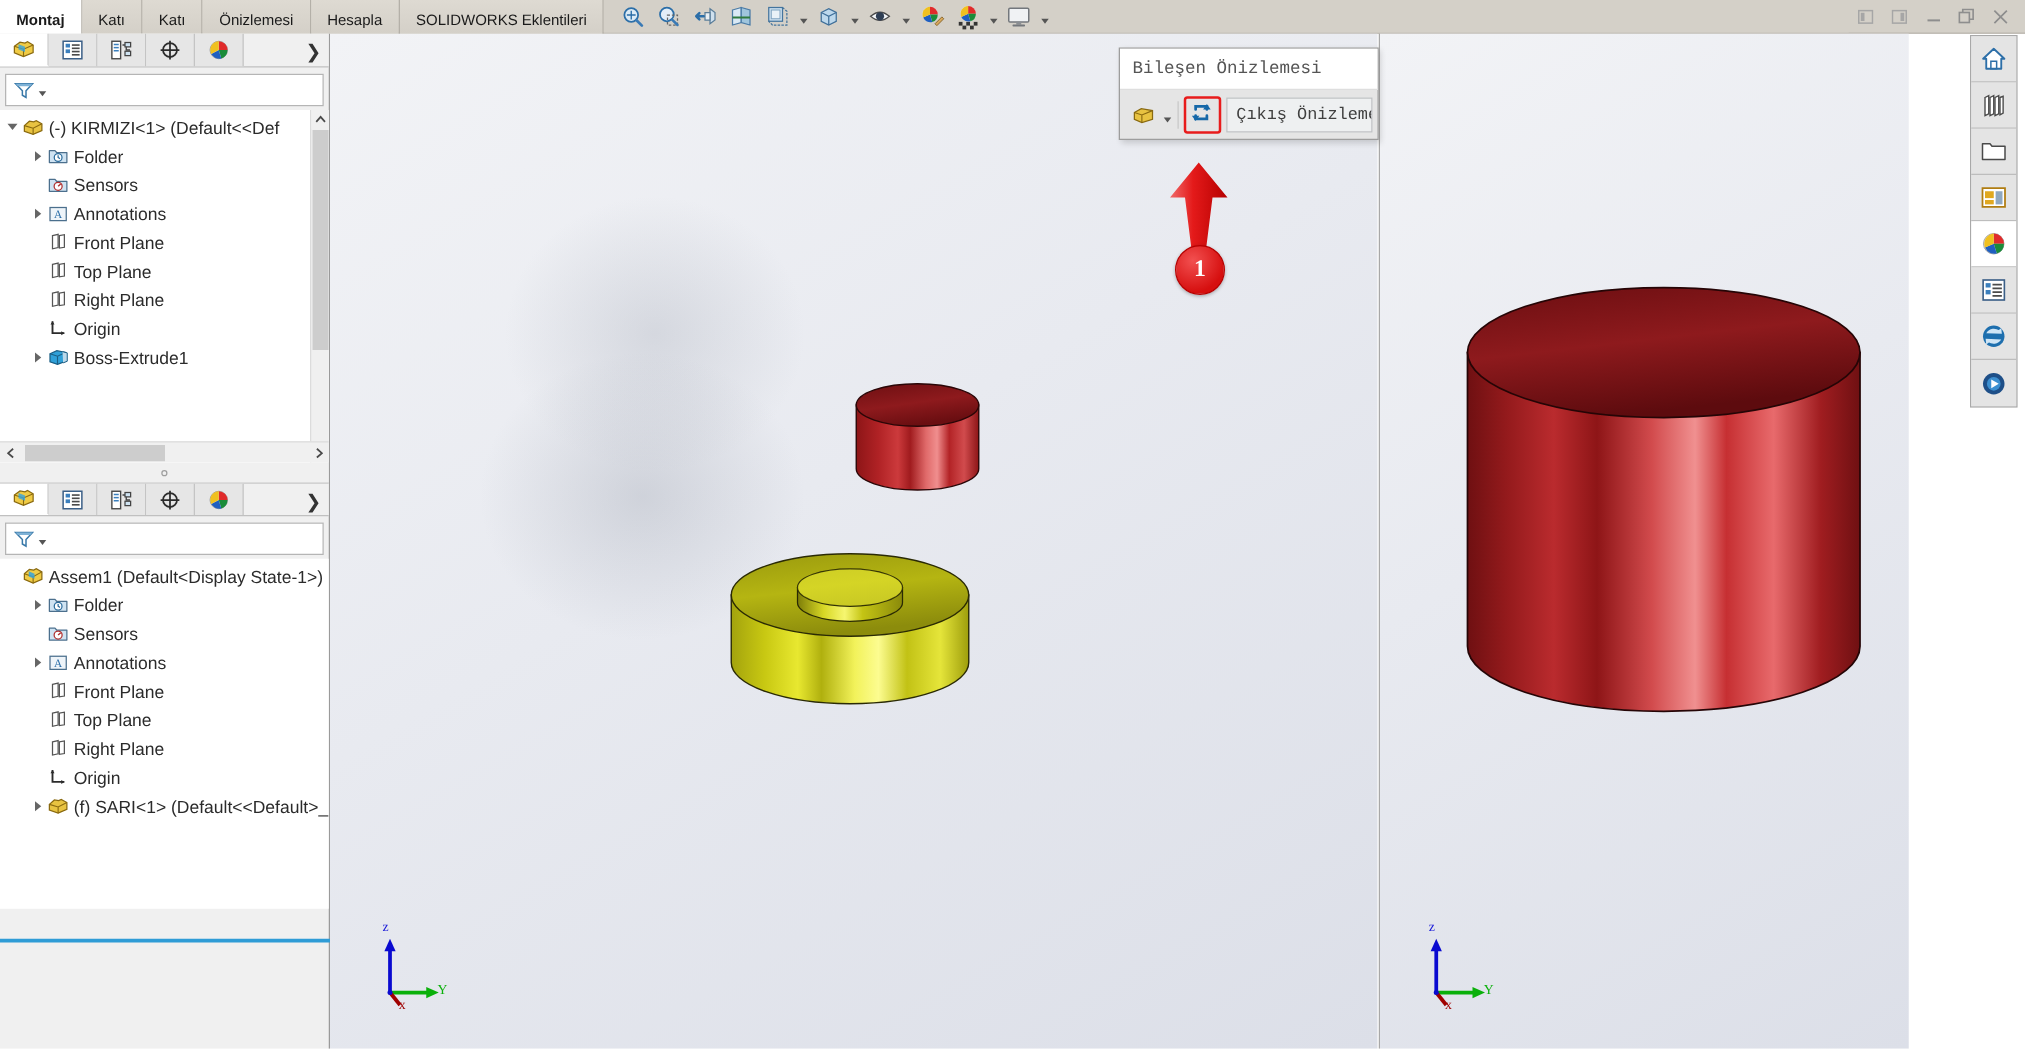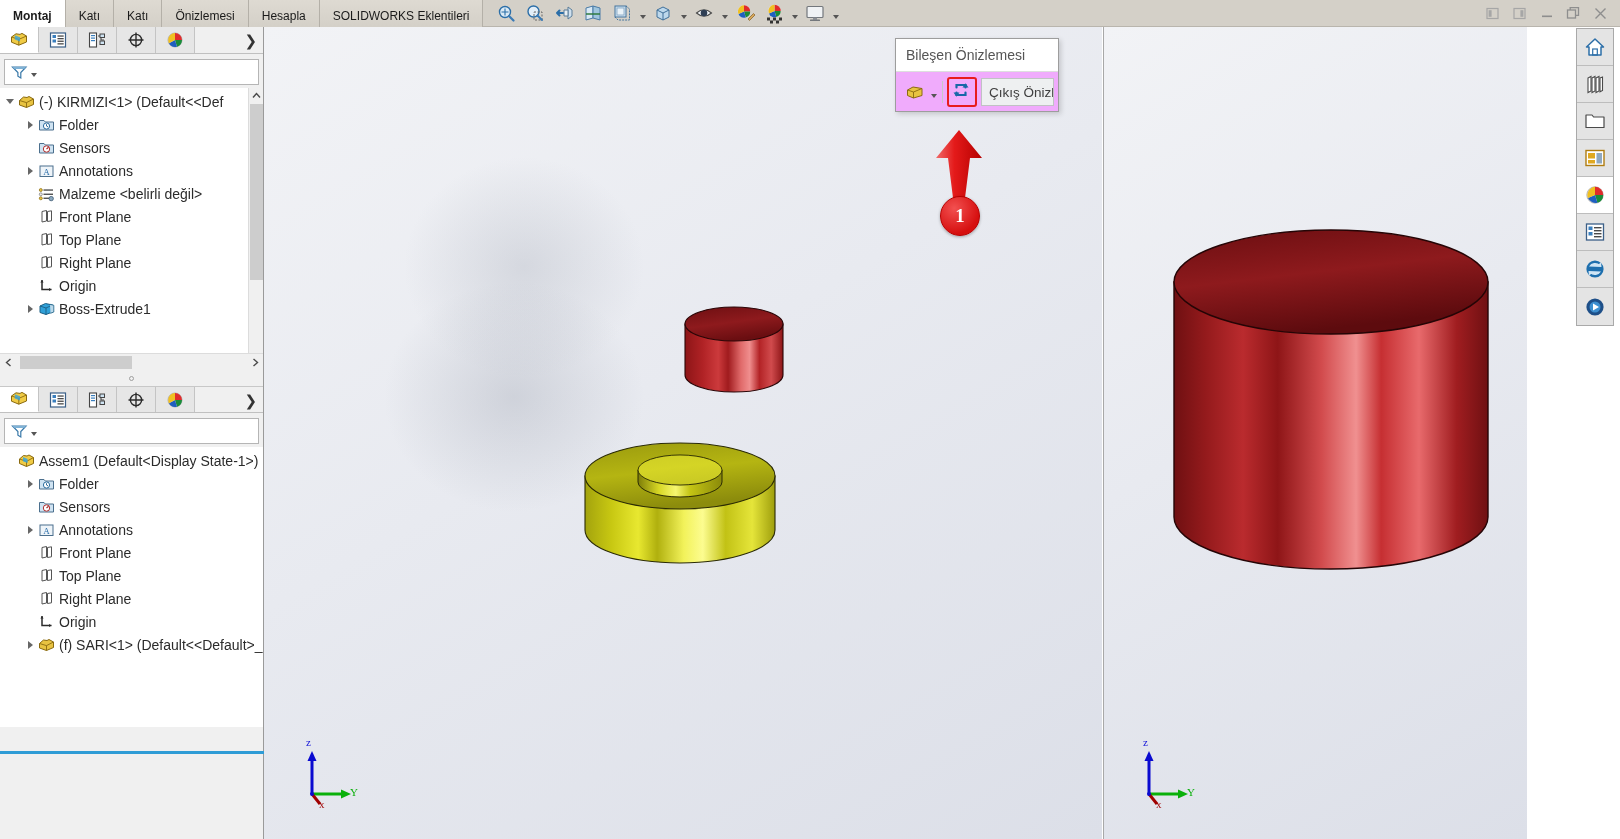--- a/index.html
+++ b/index.html
@@ -141,23 +141,24 @@
   }
   .ribtn {
     height: 37px; display: flex; align-items: center; justify-content: center;
     border-bottom: 1px solid #bdbdbd; background: #e4e4e4;
   }
   .ribtn.sel { background: #ffffff; }
   .ribtn:last-child { border-bottom: none; }
 
   
   .popup {
-    position: absolute; left: 895px; top: 38px; width: 164px; height: 74px;
-    background: #f0abfc; border: 1px solid #9d9d9d;
+    position: absolute; left: 895px; top: 38px; width: 208px; height: 74px;
+    background: #e5e5e5; border: 1px solid #9d9d9d;
     box-shadow: 2px 2px 5px rgba(0,0,0,0.16);
+    font-family: Liberation Mono, monospace;
   }
   .popup-title {
     height: 33px; background: #ffffff; display: flex; align-items: center;
     padding-left: 10px; font-size: 14px; color: #555;
     border-bottom: 1px solid #dedede;
   }
   .popup-row { height: 40px; display: flex; align-items: center; padding-left: 6px; gap: 1px; }
   .pbtn { width: 26px; height: 26px; display:flex; align-items:center; justify-content:center; }
   .highlight-box {
     border: 2px solid #e81c1c; border-radius: 3px;
@@ -428,35 +429,20 @@
             <span class="twist">
               <i></i>
             </span>
             <span class="ticon">
               <svg width="17" height="16" viewBox="0 0 17 16">
                 <rect x="2" y="3" width="13" height="10.5" fill="#eef4f9" stroke="#4b6f8d" stroke-width="1"></rect>
                 <text x="8.5" y="11.5" font-size="9" font-family="Liberation Serif, serif" fill="#2b6ea8" text-anchor="middle">A</text>
               </svg>
             </span>
             <span class="tlabel">Annotations</span>
-          </div>
-          <div class="treerow" style="padding-left: 20px;">
-            <span class="twist"></span>
-            <span class="ticon">
-              <svg width="17" height="16" viewBox="0 0 17 16">
-                <circle cx="2.8" cy="4" r="1.5" fill="#e8c341" stroke="#8a6a10" stroke-width="0.7"></circle>
-                <circle cx="2.8" cy="8.3" r="1.5" fill="#e8e8e8" stroke="#777" stroke-width="0.7"></circle>
-                <circle cx="2.8" cy="12.3" r="1.5" fill="#e8c341" stroke="#8a6a10" stroke-width="0.7"></circle>
-                <rect x="5.5" y="3.4" width="9.5" height="1.3" fill="#444"></rect>
-                <rect x="5.5" y="7.6" width="9.5" height="1.3" fill="#444"></rect>
-                <rect x="5.5" y="11.6" width="6" height="1.3" fill="#444"></rect>
-                <circle cx="13.2" cy="12.6" r="2.2" fill="#8aa7bd" stroke="#3e5a73" stroke-width="0.8"></circle>
-              </svg>
-            </span>
-            <span class="tlabel">Malzeme &lt;belirli değil&gt;</span>
           </div>
           <div class="treerow" style="padding-left: 20px;">
             <span class="twist"></span>
             <span class="ticon">
               <svg width="17" height="16" viewBox="0 0 17 16">
                 <path d="M4 2.5 L8.5 1.5 L8.5 12 L4 13 Z" fill="#ffffff" stroke="#555" stroke-width="1"></path>
                 <path d="M9.5 2.5 L13.5 1.8 L13.5 11.8 L9.5 12.5 Z" fill="#ffffff" stroke="#555" stroke-width="1"></path>
               </svg>
             </span>
             <span class="tlabel">Front Plane</span>

